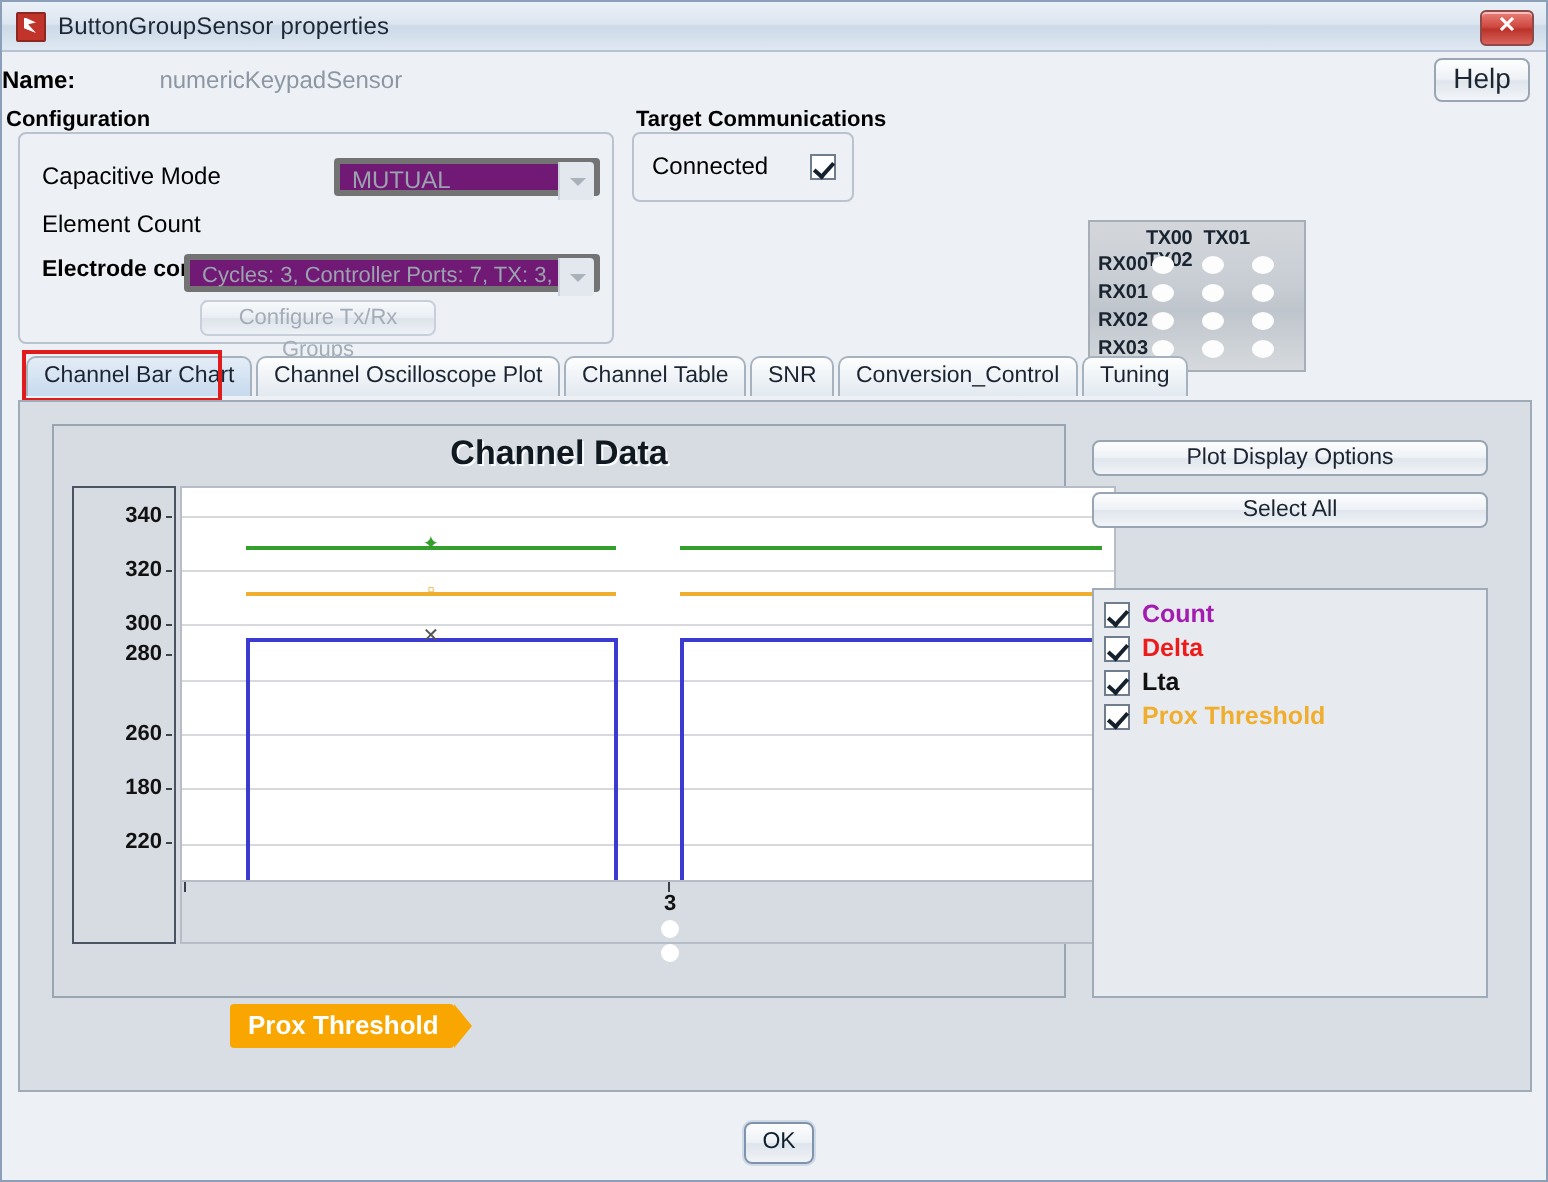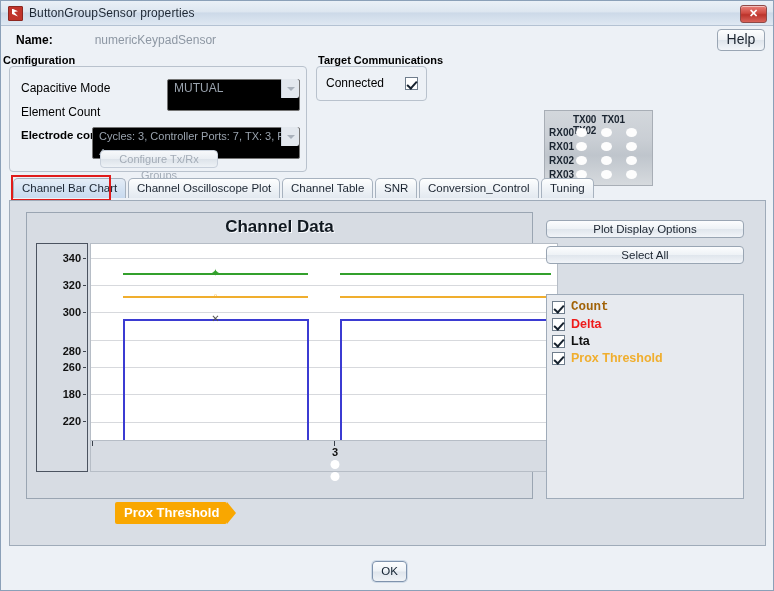--- a/index.html
+++ b/index.html
@@ -31,21 +31,21 @@
   .title-text{font-size:12px;color:#1d2733;letter-spacing:.1px;}
   .closebtn{
     position:absolute;right:6px;top:4px;width:25px;height:16px;
     background:linear-gradient(to bottom,#e9817a 0%,#cf4a41 45%,#bb332b 55%,#d9635a 100%);
     border:1px solid #8e4a48;border-radius:3px;
     color:#fff;font-size:11px;line-height:14px;text-align:center;font-weight:bold;
     box-shadow:inset 0 1px 0 rgba(255,255,255,.5);cursor:pointer;
   }
   
   .namerow{
-    height:28px;display:flex;align-items:center;padding:0 15px;
+    height:28px;display:flex;align-items:center;padding:0 0;
     background:#edf1f6;position:relative;
   }
   .namerow .lbl{font-weight:bold;font-size:12px;color:#000;margin-right:6px;}
   .namerow .val{font-size:12px;color:#8d97a3;margin-left:36px;}
   .helpbtn{
     position:absolute;right:8px;top:3px;width:46px;height:20px;
     background:linear-gradient(to bottom,#fdfefe 0%,#eef1f5 48%,#dfe5ec 52%,#f2f5f9 100%);
     border:1px solid #9aa6b4;border-radius:4px;font-size:14px;color:#1c2530;
     line-height:18px;text-align:center;cursor:pointer;
   }
@@ -56,22 +56,22 @@
     position:absolute;border:1px solid #b9c2cd;border-radius:4px;background:#edf1f6;
   }
   #cfgTitle{left:2px;top:0px;}
   #cfgBox{left:8px;top:12px;width:296px;height:104px;}
   #tcTitle{left:317px;top:0px;}
   #tcBox{left:315px;top:12px;width:109px;height:33px;}
 
   .frow{position:absolute;display:flex;align-items:center;}
   .frow .flabel{font-size:12px;color:#000;font-weight:normal;}
   .fld{
-    box-sizing:border-box;border:1px solid #737373;background:#000000;border-radius:2px;
-    color:#9aa3ae;font-size:12px;height:32px;line-height:17px;position:relative;
+    box-sizing:border-box;border:3px solid #737373;background:#701a75;border-radius:2px;
+    color:#9aa3ae;font-size:12px;height:19px;line-height:17px;position:relative;
   }
   .fld.combo{padding-left:6px;}
   .fld.combo .arrow{
     position:absolute;right:0;top:-1px;width:17px;height:19px;
     background:#e3e8ee;border-left:1px solid #ccd3dc;border-radius:0 2px 2px 0;
   }
   .fld.combo .arrow:after{
     content:"";position:absolute;left:5px;top:8px;
     border-left:4px solid transparent;border-right:4px solid transparent;
     border-top:4px solid #a9b1bb;
@@ -310,21 +310,21 @@
           <div>D</div>
           <div>a</div>
           <div>t</div>
           <div>a</div>
         </div>
       <div class="yaxis-box">
         <div id="yticksHost">
             <div class="ytick" style="top: 177px;">220</div>
             <div class="ytick" style="top: 150.207px;">180</div>
             <div class="ytick" style="top: 122.897px;">260</div>
-            <div class="ytick" style="top: 107px; margin-left: 28px;">280</div>
+            <div class="ytick" style="top: 83px; margin-left: 28px;">280</div>
             <div class="ytick" style="top: 68.2759px;">300</div>
             <div class="ytick" style="top: 40.9655px;">320</div>
             <div class="ytick" style="top: 13.6552px;">340</div>
           </div>
       </div>
 
       <div class="plot">
         <div id="gridHost">
             <div class="gridline" style="top: 178px;"></div>
             <div class="gridline" style="top: 150px;"></div>
@@ -367,21 +367,21 @@
       <div class="callout" style="left:88px;top:289px;">Prox Threshold</div>
     </div>
 
     <div class="rbtn" style="top:19px;">Plot Display Options</div>
     <div class="rbtn" style="top:45px;">Select All</div>
 
     <div class="legendbox" style="top:93px;height:205px;">
       <div id="legendHost">
           <div class="legrow">
             <span class="checkbox on"></span>
-            <span class="lgtext" style="color: #a16207; font-family: Liberation Mono, monospace;">Count</span>
+            <span class="lgtext" style="color: #a21caf;">Count</span>
           </div>
           <div class="legrow">
             <span class="checkbox on"></span>
             <span class="lgtext" style="color: rgb(238, 27, 27);">Delta</span>
           </div>
           <div class="legrow">
             <span class="checkbox on"></span>
             <span class="lgtext" style="color: rgb(17, 17, 17);">Lta</span>
           </div>
           <div class="legrow">

